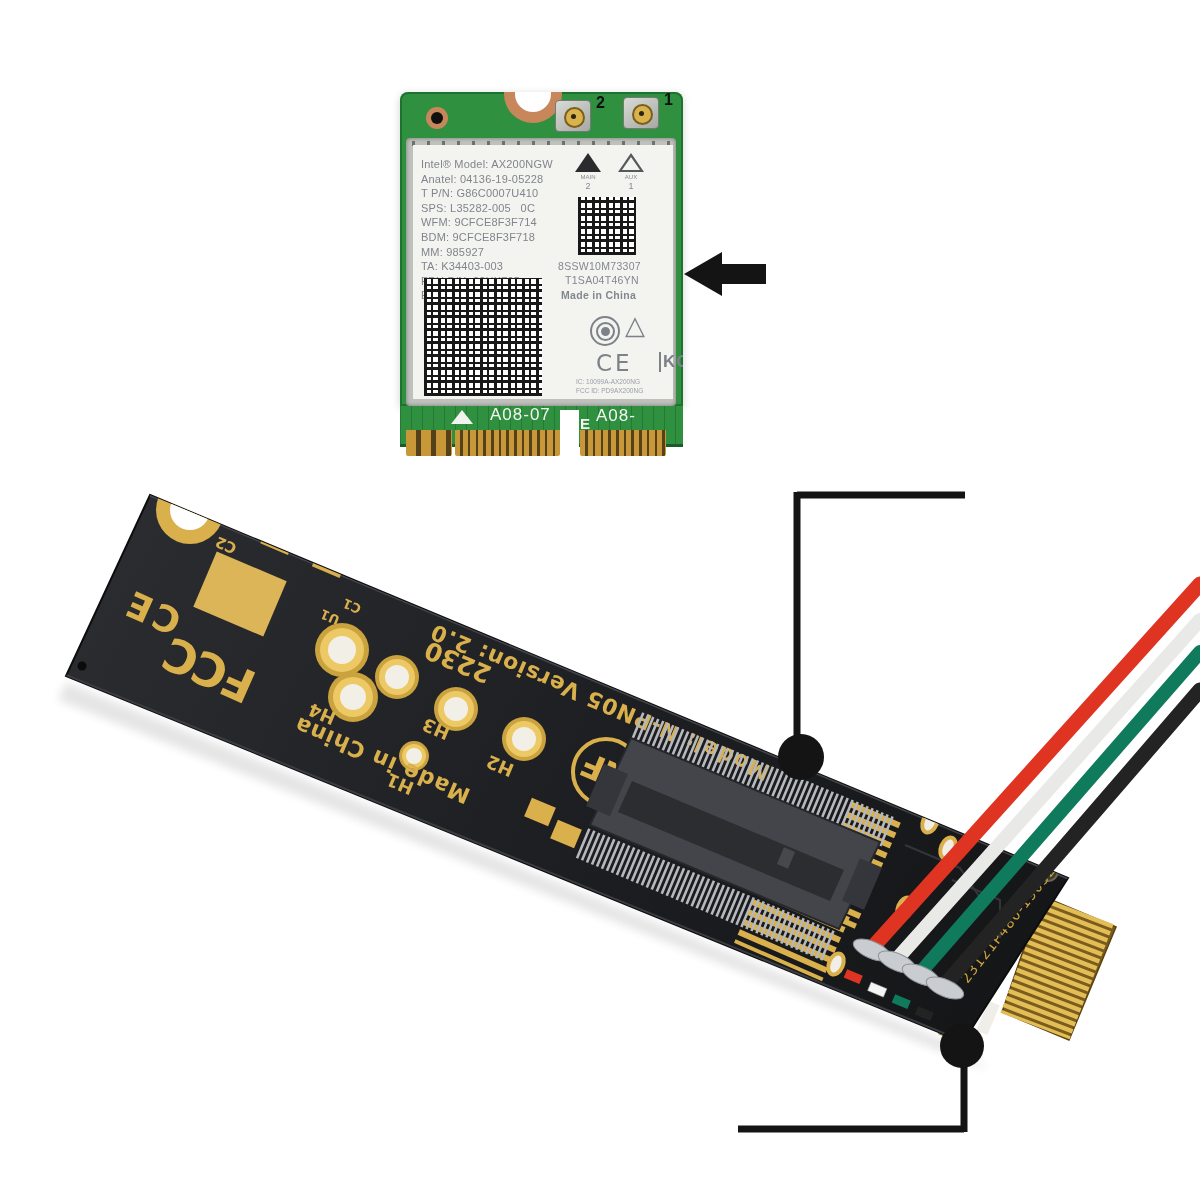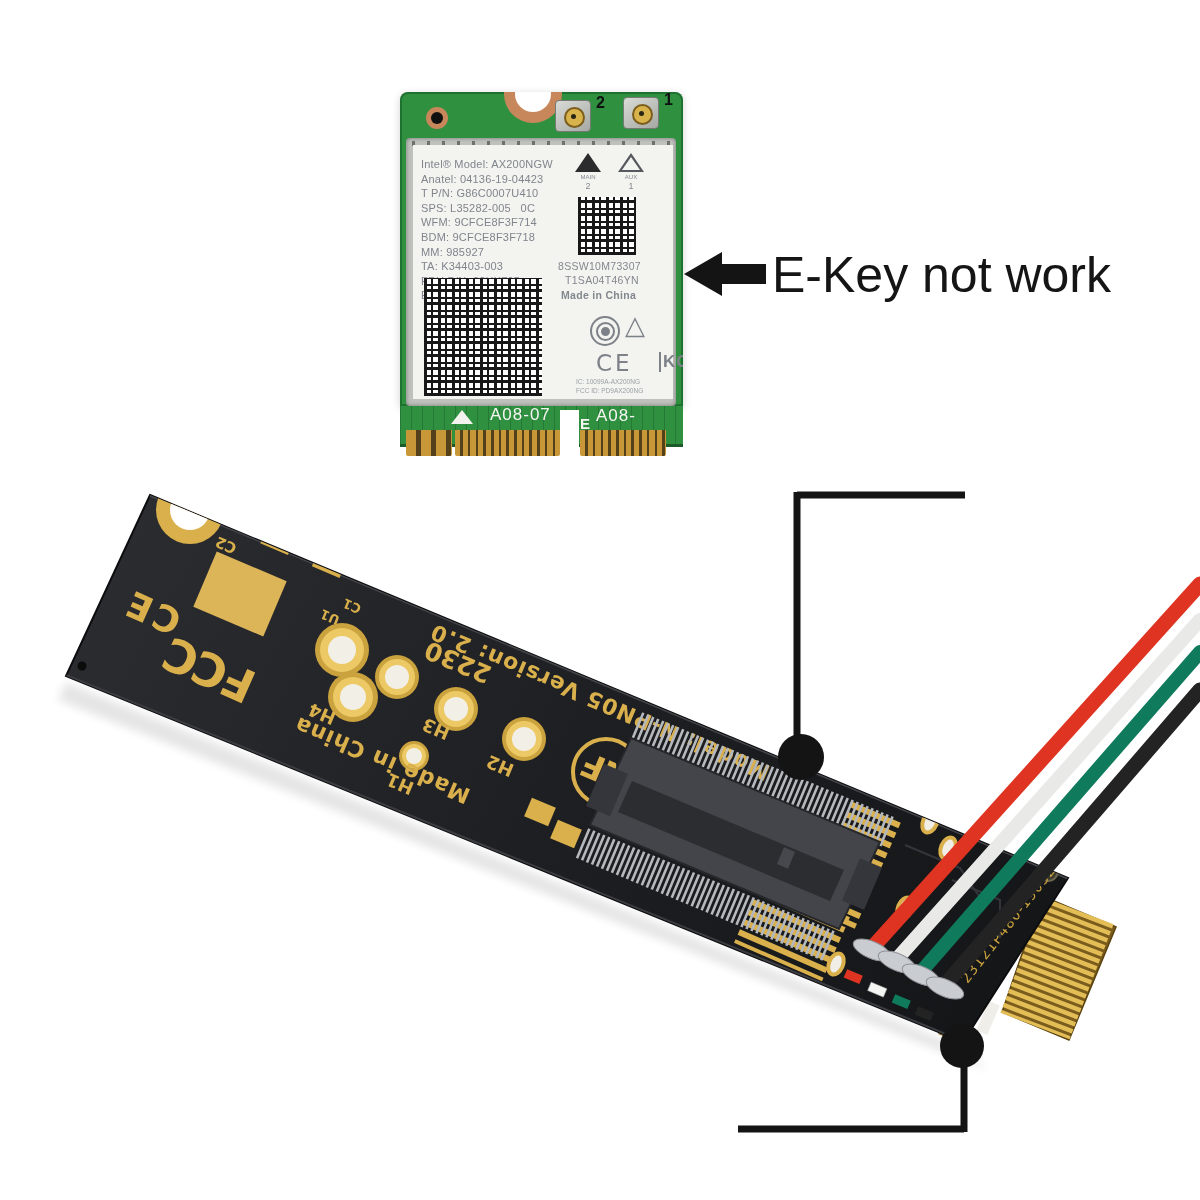--- a/index.html
+++ b/index.html
@@ -220,21 +220,21 @@
       <div class="ufl" style="left:223px;top:5px;">
         <div class="ufl-ring">
             <div class="ufl-dot"></div>
           </div>
       </div>
       <div class="port-num" style="left:264px;top:-1px;">1</div>
 
       <div class="shield">
         <div class="shield-holes"></div>
         <div class="wifi-label">
-          <div class="lbl-lines"><span>Intel® Model: AX200NGW</span><br><span>Anatel: 04136-19-04423</span><br><span>T P/N: G86C0007U410</span><br><span>SPS: L35282-005   0C</span><br><span>WFM: 9CFCE8F3F714</span><br><span>BDM: 9CFCE8F3F718</span><br><span>MM: 985927</span><br><span>TA: K34403-003</span><br><span>FRU P/N: 02HK705</span><br><span>EC: 2595625</span></div>
+          <div class="lbl-lines"><span>Intel® Model: AX200NGW</span><br><span>Anatel: 04136-19-05228</span><br><span>T P/N: G86C0007U410</span><br><span>SPS: L35282-005   0C</span><br><span>WFM: 9CFCE8F3F714</span><br><span>BDM: 9CFCE8F3F718</span><br><span>MM: 985927</span><br><span>TA: K34403-003</span><br><span>FRU P/N: 02HK705</span><br><span>EC: 2595625</span></div>
 
           <div class="tri-filled" style="left:162px;top:8px;"></div>
           <div class="tri-cap" style="left:160px;top:29px;">MAIN</div>
           <div class="tri-num" style="left:160px;top:36px;">2</div>
           <div class="tri-outline" style="left:205px;top:8px;">
               <div class="tri-outline-inner"></div>
             </div>
           <div class="tri-cap" style="left:203px;top:29px;">AUX</div>
           <div class="tri-num" style="left:203px;top:36px;">1</div>
 
@@ -263,15 +263,14 @@
     <div class="ekey-notch"></div>
     <div class="strip-tri" style="left:51px;top:318px;z-index:4;"></div>
     <div class="strip-text" style="left:90px;top:313px;font-size:17px;letter-spacing:1px;z-index:4;">A08-07</div>
     <div class="strip-text" style="left:180px;top:323px;font-size:15px;font-weight:bold;z-index:4;">E</div>
     <div class="strip-text" style="left:196px;top:314px;font-size:17px;letter-spacing:1px;z-index:4;">A08-</div>
     <div class="fingers f1"></div>
     <div class="fingers f2"></div>
     <div class="fingers f3"></div>
   </div>
 
-  <div class="callout-text" style="left:772px;top:246px;">E-Key not work</div>
 
 </div>
 
 </body></html>

